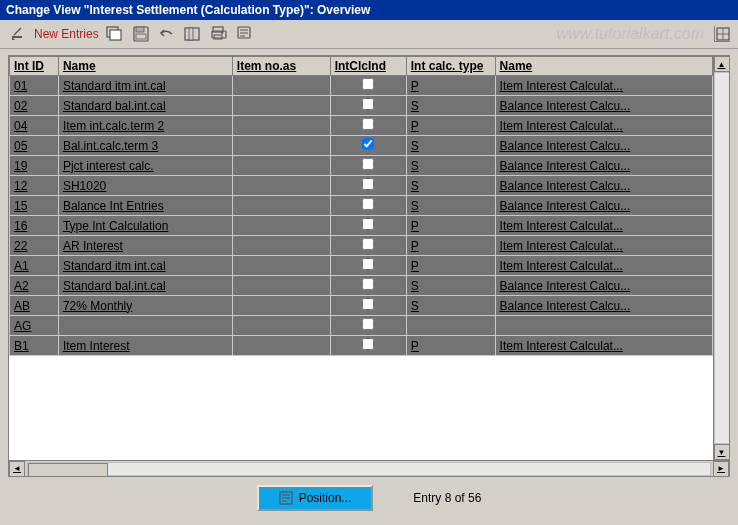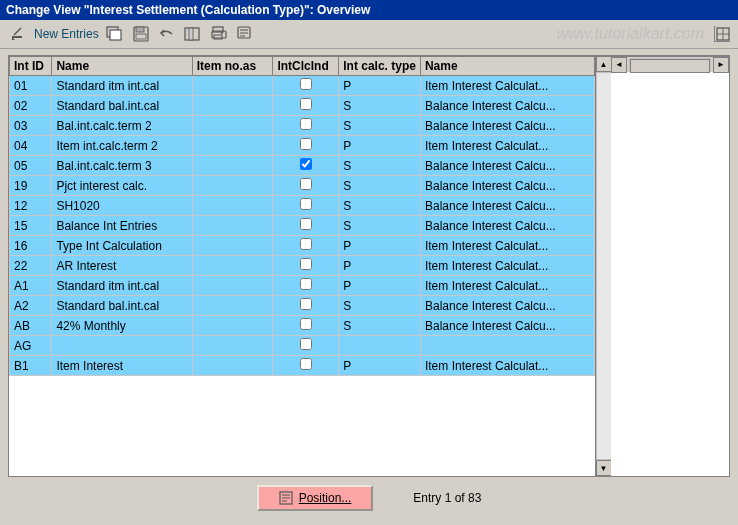--- a/index.html
+++ b/index.html
@@ -37,21 +37,21 @@
       width: 20px;
       height: 20px;
       display: flex;
       align-items: center;
       justify-content: center;
       cursor: pointer;
       font-size: 14px;
     }
     .toolbar-label {
       font-size: 12px;
-      color: #0c4a6e;
+      color: #b91c1c;
       cursor: pointer;
     }
     .watermark {
       color: #c0c0c0;
       font-size: 16px;
       margin-left: auto;
       font-style: italic;
     }
     .content {
       flex: 1;
@@ -79,21 +79,21 @@
     }
     thead th {
       border: 1px solid #808080;
       padding: 2px 4px;
       text-align: left;
       font-weight: bold;
       white-space: nowrap;
       background: #d4d0c8;
     }
     tbody tr {
-      background: #7dd3fc;
+      background: #737373;
       border-radius: 9px;
     }
     tbody td {
       border: 1px solid #c8c8c8;
       padding: 2px 4px;
       white-space: nowrap;
     }
     .col-intid { width: 45px; }
     .col-name { width: 160px; }
     .col-acctno { width: 90px; }
@@ -155,48 +155,48 @@
       margin: 0 2px;
     }
     .horiz-scroll-thumb {
       width: 80px;
       height: 14px;
       background: #d4d0c8;
       border: 1px solid #808080;
     }
     .table-outer {
       display: flex;
-      flex-direction: row;
+      flex-direction: column;
       flex: 1;
       border: 1px solid #808080;
       background: white;
       overflow: hidden;
+      text-decoration: underline;
     }
     .table-with-scrollbar {
       display: flex;
       flex: 1;
       overflow: hidden;
     }
     .footer {
       padding: 8px;
       display: flex;
       align-items: center;
       justify-content: center;
       gap: 40px;
     }
     .position-btn {
-      background: #fca5a5;
+      background: #0ea5e9;
       border: 2px outset #e8e8e0;
       padding: 4px 20px;
       cursor: pointer;
       display: flex;
       align-items: center;
       gap: 6px;
       font-size: 12px;
-      text-decoration: underline;
     }
     .resize-icon {
       position: absolute;
       top: 0;
       right: 0;
       width: 16px;
       height: 16px;
       background: #d4d0c8;
       border-left: 1px solid #808080;
       border-bottom: 1px solid #808080;
@@ -302,28 +302,20 @@
                 </tr>
                 <tr>
                   <td>02</td>
                   <td>Standard bal.int.cal</td>
                   <td></td>
                   <td style="text-align: center;"><input type="checkbox" style=""></td>
                   <td>S</td>
                   <td>Balance Interest Calcu...</td>
                 </tr>
                 <tr>
-                  <td>03</td>
-                  <td>Bal.int.calc.term 2</td>
-                  <td></td>
-                  <td style="text-align: center;"><input type="checkbox" style=""></td>
-                  <td>S</td>
-                  <td>Balance Interest Calcu...</td>
-                </tr>
-                <tr>
                   <td>04</td>
                   <td>Item int.calc.term 2</td>
                   <td></td>
                   <td style="text-align: center;"><input type="checkbox" style=""></td>
                   <td>P</td>
                   <td>Item Interest Calculat...</td>
                 </tr>
                 <tr>
                   <td>05</td>
                   <td>Bal.int.calc.term 3</td>
@@ -383,21 +375,21 @@
                 <tr>
                   <td>A2</td>
                   <td>Standard bal.int.cal</td>
                   <td></td>
                   <td style="text-align: center;"><input type="checkbox" style=""></td>
                   <td>S</td>
                   <td>Balance Interest Calcu...</td>
                 </tr>
                 <tr>
                   <td>AB</td>
-                  <td>42% Monthly</td>
+                  <td>72% Monthly</td>
                   <td></td>
                   <td style="text-align: center;"><input type="checkbox" style=""></td>
                   <td>S</td>
                   <td>Balance Interest Calcu...</td>
                 </tr>
                 <tr>
                   <td>AG</td>
                   <td></td>
                   <td></td>
                   <td style="text-align: center;"><input type="checkbox" style=""></td>
@@ -435,16 +427,16 @@
     <div class="footer">
       <button class="position-btn">
         <svg width="14" height="14" viewBox="0 0 14 14">
           <rect x="1" y="1" width="12" height="12" fill="none" stroke="#555" stroke-width="1.2"></rect>
           <line x1="3" y1="4" x2="11" y2="4" stroke="#555" stroke-width="1"></line>
           <line x1="3" y1="7" x2="11" y2="7" stroke="#555" stroke-width="1"></line>
           <line x1="3" y1="10" x2="8" y2="10" stroke="#555" stroke-width="1"></line>
         </svg>
         <span>Position...</span>
       </button>
-      <span>Entry 1 of 83</span>
+      <span>Entry 8 of 56</span>
     </div>
   </div>
 </div>
 
 </body></html>

